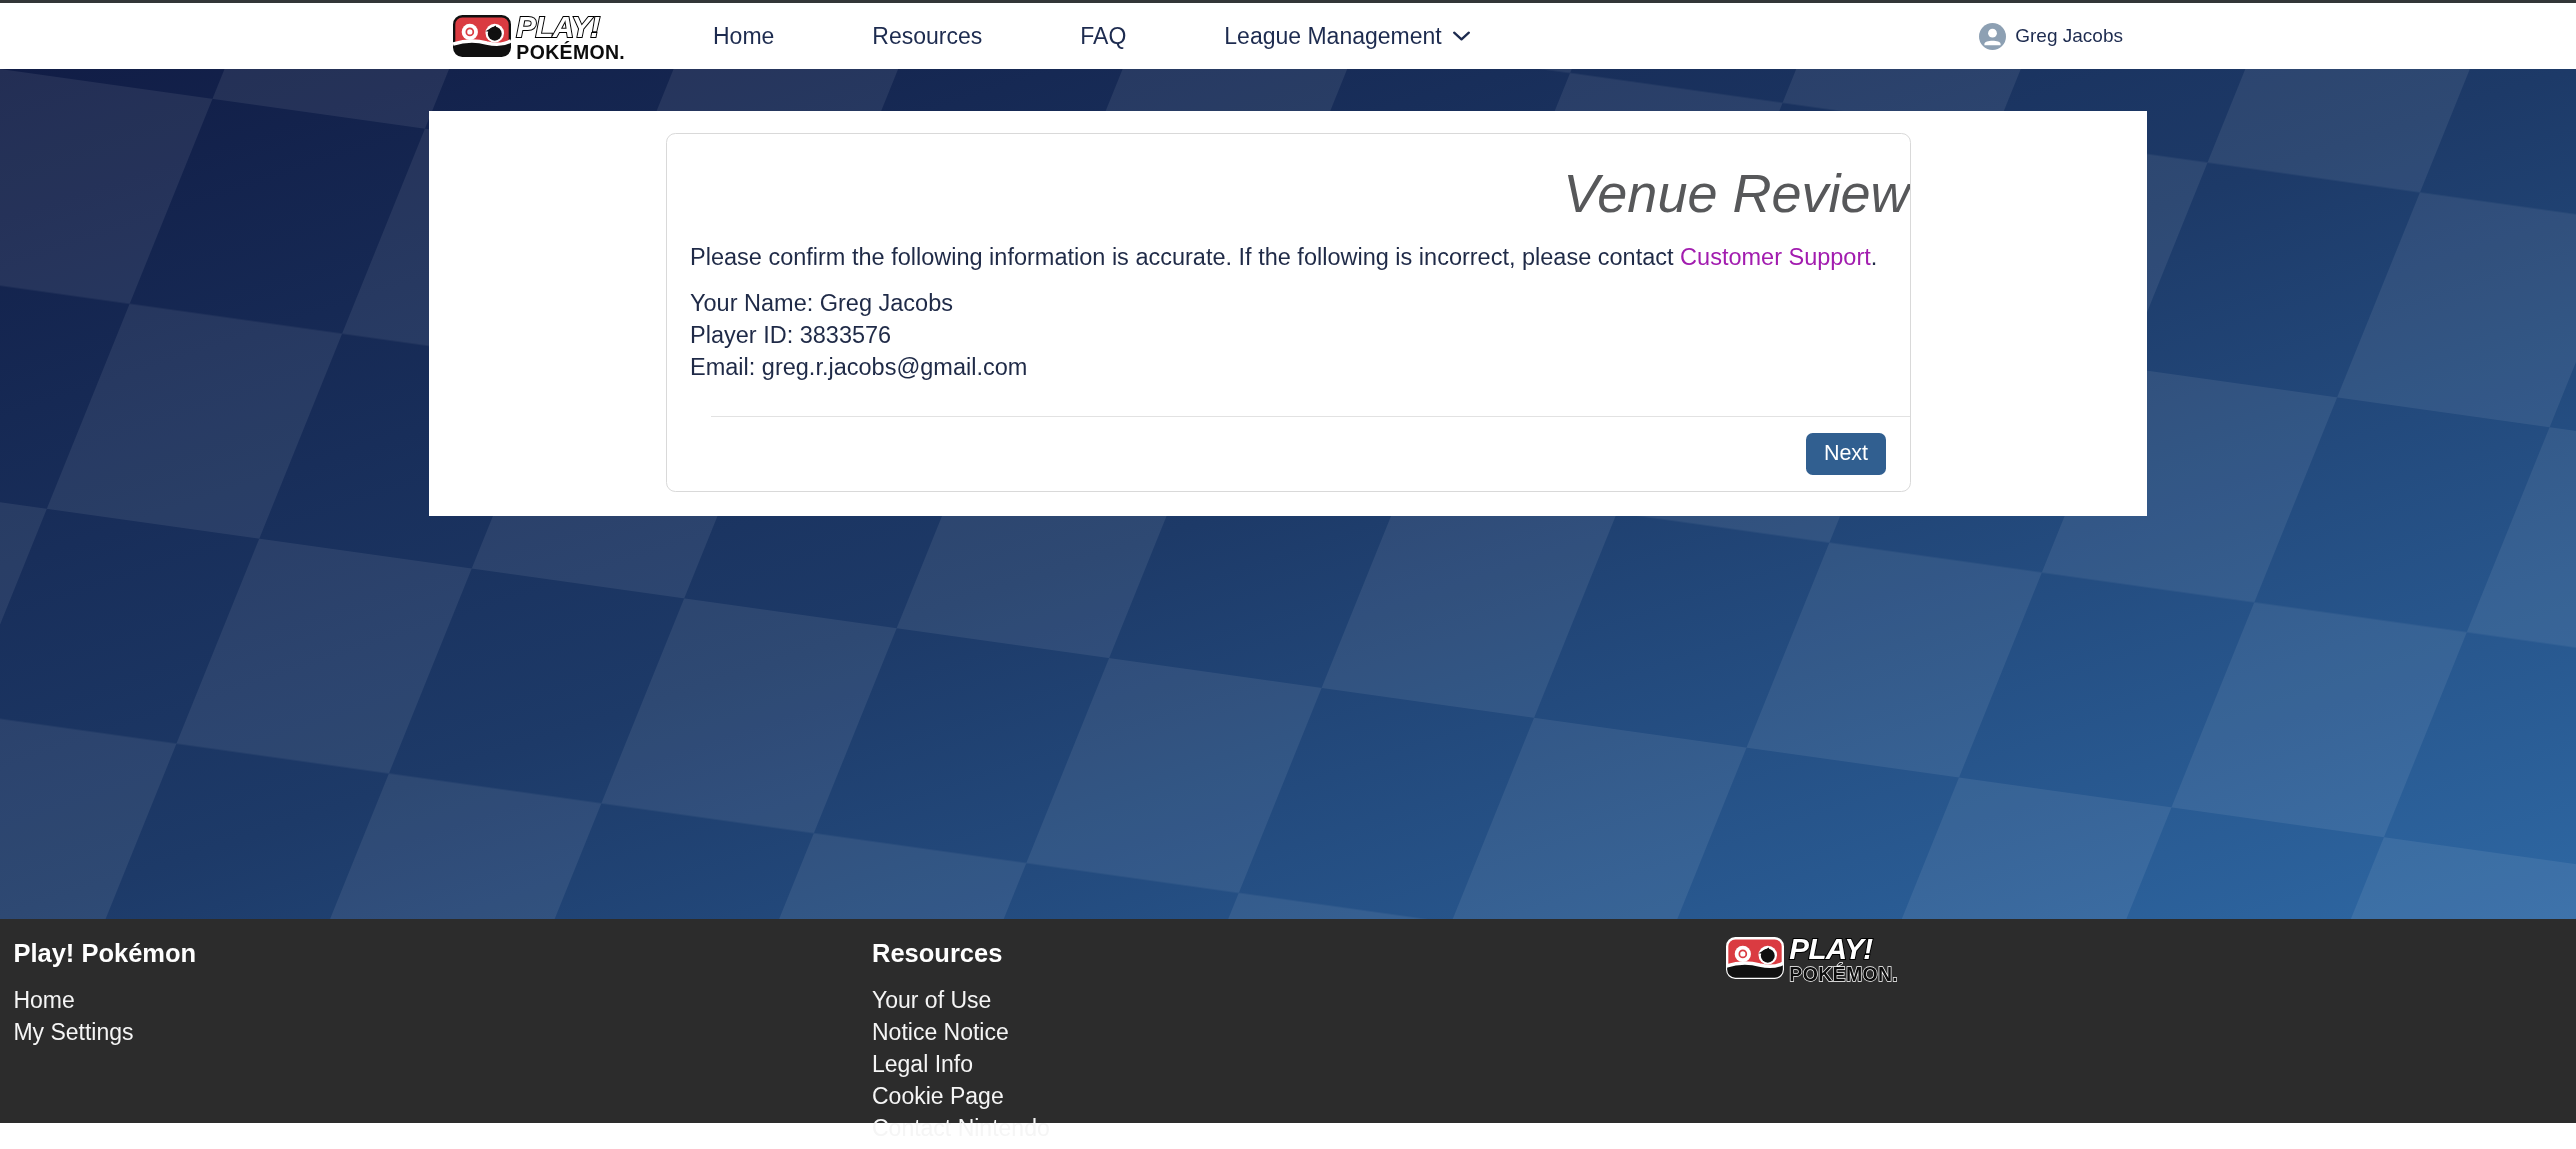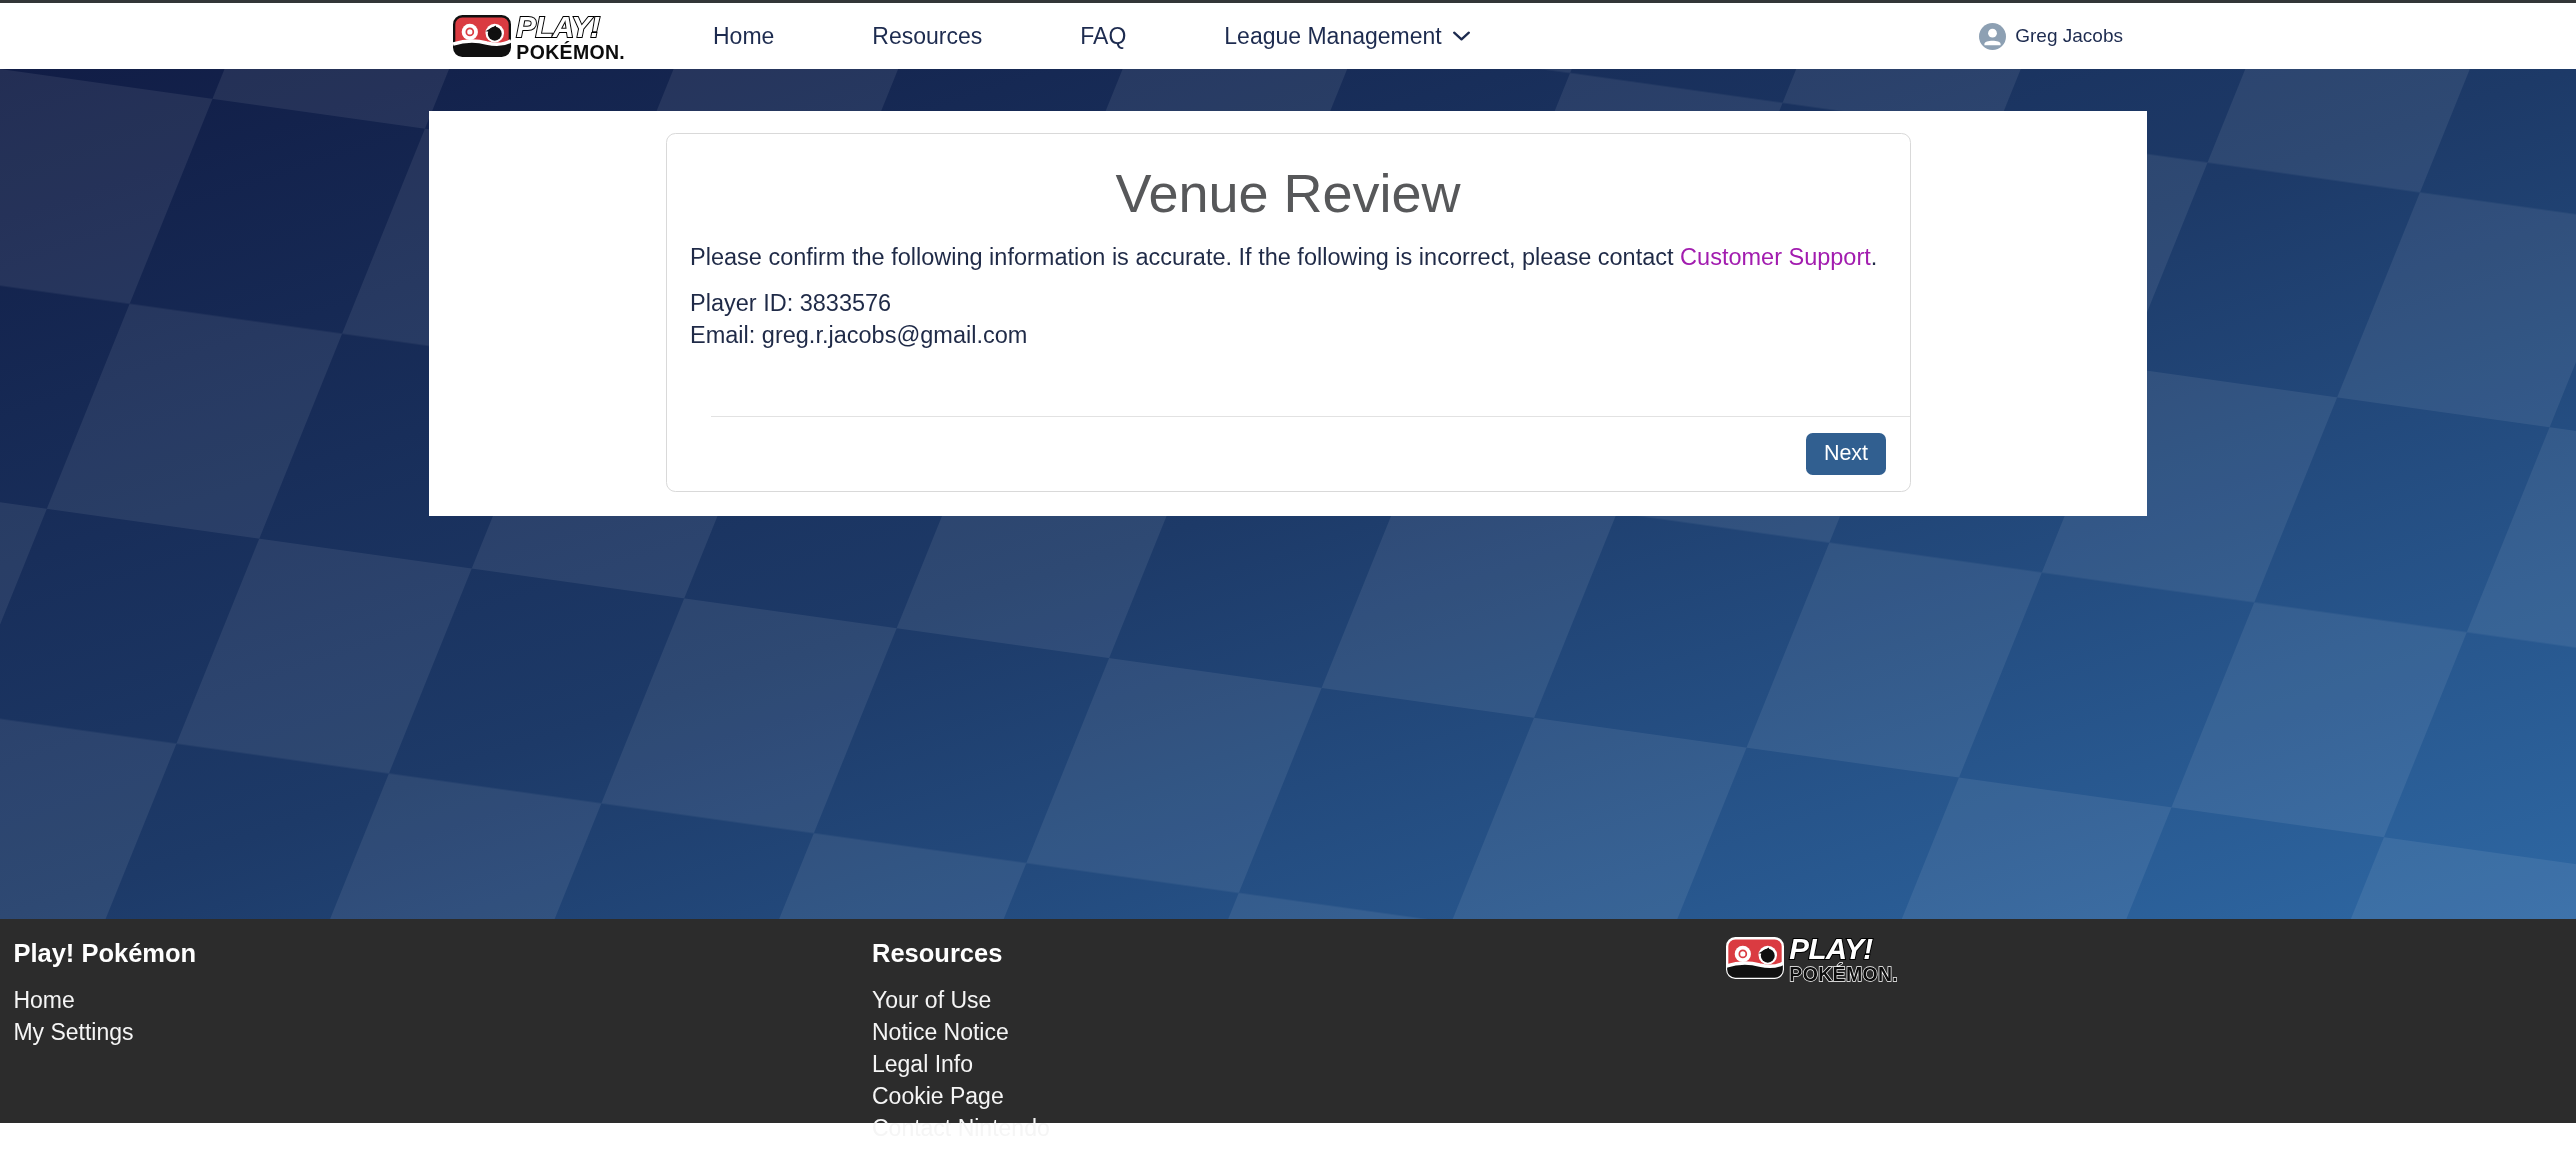--- a/index.html
+++ b/index.html
@@ -21,22 +21,22 @@
   .user-name { font-size:19px; color:#1d2b4f; font-weight:500; }
 
   
   .hero { height:850px; position:relative; overflow:hidden; }
   .hero-bg { position:absolute; inset:0; width:100%; height:100%; display:block; }
 
   .panel { position:absolute; top:42px; left:50%; transform:translateX(-50%);
            width:1718px; height:405px; background:#ffffff; }
   .card { width:1245px; height:359px; margin:21.5px auto 0 auto; background:#fff;
           border:1.3px solid #d9d9d9; border-radius:9.4px; position:relative; overflow:hidden; }
-  .card-title { text-align:center; margin-top:28px; font-size:54px; font-weight:400;
-                color:#57585a; }
+  .card-title { text-align:right; margin-top:28px; font-size:54px; font-weight:400;
+                color:#57585a;font-style:italic; }
   .card-intro { margin:20px 23.5px 0 23.5px; font-size:23.5px; color:#1f2a47; }
   .card-intro a { color:#a21caf; text-decoration:none; cursor:pointer; }
   .fields { margin:16px 23.5px 0 23.5px; font-size:23.5px; color:#1f2a47; line-height:32px; }
   .card-footer { position:absolute; left:0; right:0; bottom:0; height:75px;
                  border-top:1.3px solid #e2e2e2; display:flex; align-items:center;
                  justify-content:flex-end; padding-right:23.5px;margin-left:44px; }
   .next-btn { width:80px; height:42px; background:#315f90; color:#fff; border:none;
               border-radius:6.7px; font-size:21.5px; font-family:"Liberation Sans",sans-serif;
               cursor:pointer; }
 
@@ -124,20 +124,24 @@
   <div class="panel">
     <div class="card">
       <div class="card-title">Venue Review</div>
 
       <div class="card-intro">
         <span>Please confirm the following information is accurate. If the following is incorrect, please contact </span><a>Customer Support</a><span>.</span>
       </div>
 
       <div class="fields">
         <div>
+          <span>Your Name:</span>
+          <span>Greg Jacobs</span>
+        </div>
+        <div>
           <span>Player ID:</span>
           <span>3833576</span>
         </div>
         <div>
           <span>Email:</span>
           <span>greg.r.jacobs@gmail.com</span>
         </div>
       </div>
 
       <div class="card-footer">

